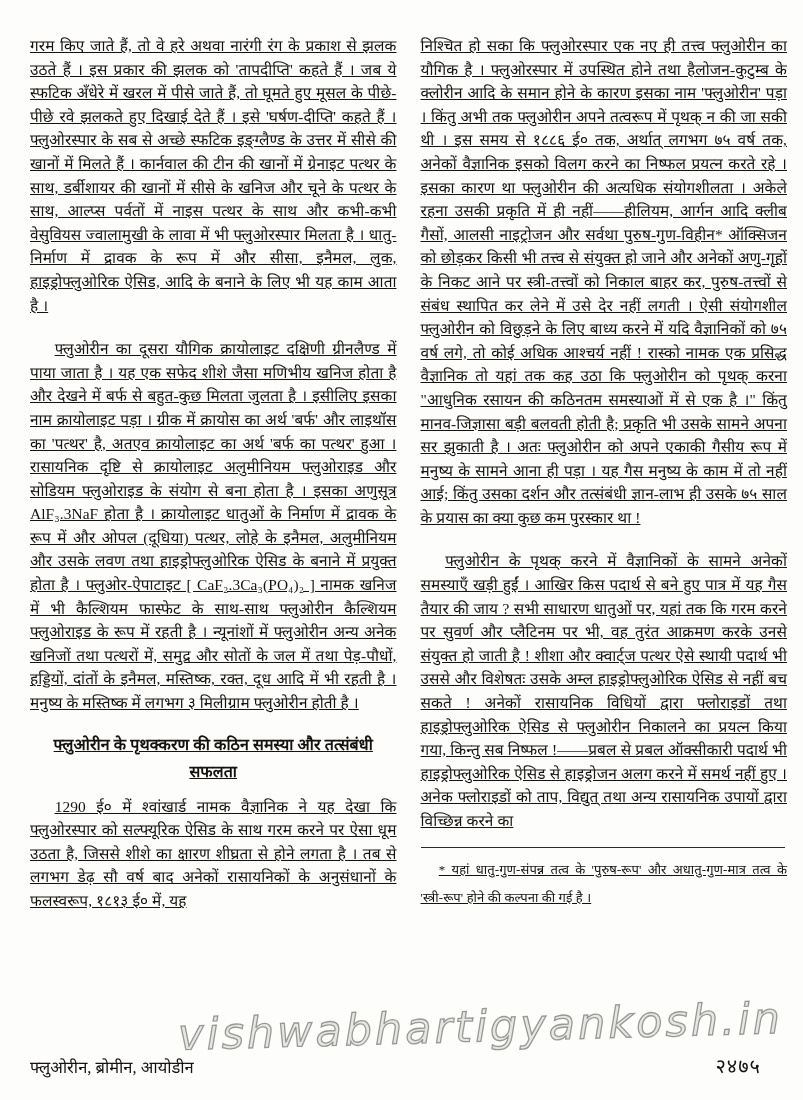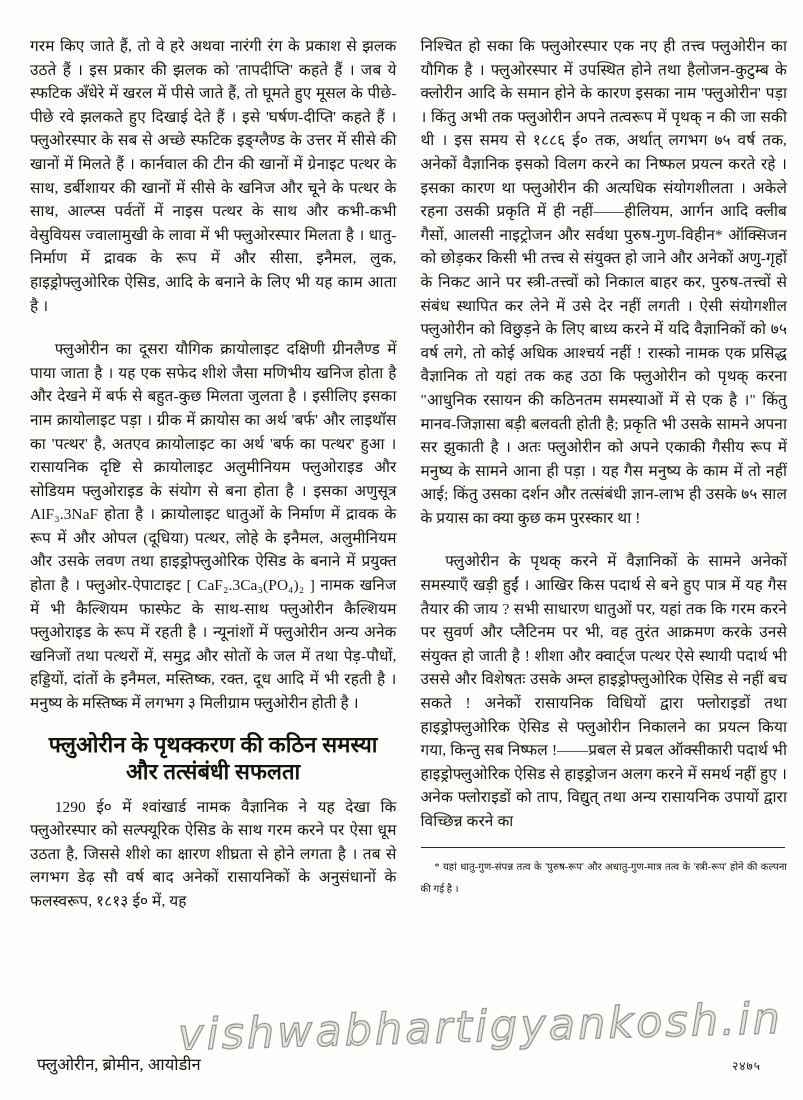--- a/index.html
+++ b/index.html
@@ -10,47 +10,48 @@
     background:#fdfdfb;
     overflow:hidden;
     font-family:"Liberation Serif","DejaVu Serif",serif;
     color:#151310;
   }
   .columns{
     display:flex;
     gap:24px;
     padding:34px 16px 0 30px;
     box-sizing:border-box;
+    text-decoration:underline;
   }
   .col{
     flex:1 1 0;
     text-align:justify;
     font-size:15.4px;
     line-height:23.6px;
     letter-spacing:.1px;
   }
   .col p{margin:0;}
   .col p.indent{text-indent:1.6em;}
   .col p + p{margin-top:20px;}
   .section-heading{
     text-align:center;
-    font-size:22px;
+    font-size:16px;
     line-height:27px;
     margin:16px 18px 10px 18px;
     text-indent:0 !important;
   }
   .footnote-block{margin-top:14px;}
   .footnote-divider{
     border:none;
     border-top:1.6px solid #2a2a2a;
     margin:0 2px 8px 0;
   }
   .footnote{
-    font-size:10px;
-    line-height:22px;
+    font-size:13px;
+    line-height:28px;
     text-align:justify;
     text-indent:1.4em;
   }
   .watermark{
     position:absolute;
     left:178px;
     top:1002px;
     width:560px;
     font-family:"DejaVu Sans","Liberation Sans",sans-serif;
     font-style:italic;
@@ -62,23 +63,22 @@
     transform:rotate(-1.6deg);
     pointer-events:none;
   }
   .footer{
     position:absolute;
     left:30px;right:42px;top:1052px;
     display:flex;
     justify-content:space-between;
     align-items:baseline;
     font-size:16.5px;
-    margin-left:7px;
   }
-  .footer .pageno{font-size:12px;letter-spacing:1px;}
+  .footer .pageno{font-size:20px;letter-spacing:1px;}
 </style>
 </head>
 <body>
 
 <div class="page">
 
   <div class="columns">
 
     <div class="col">
       <p>गरम किए जाते हैं, तो वे हरे अथवा नारंगी रंग के प्रकाश से झलक उठते हैं । इस प्रकार की झलक को 'तापदीप्ति' कहते हैं । जब ये स्फटिक अँधेरे में खरल में पीसे जाते हैं, तो घूमते हुए मूसल के पीछे-पीछे रवे झलकते हुए दिखाई देते हैं । इसे 'घर्षण-दीप्ति' कहते हैं । फ्लुओरस्पार के सब से अच्छे स्फटिक इङ्ग्लैण्ड के उत्तर में सीसे की खानों में मिलते हैं । कार्नवाल की टीन की खानों में ग्रेनाइट पत्थर के साथ, डर्बीशायर की खानों में सीसे के खनिज और चूने के पत्थर के साथ, आल्प्स पर्वतों में नाइस पत्थर के साथ और कभी-कभी वेसुवियस ज्वालामुखी के लावा में भी फ्लुओरस्पार मिलता है । धातु-निर्माण में द्रावक के रूप में और सीसा, इनैमल, लुक, हाइड्रोफ्लुओरिक ऐसिड, आदि के बनाने के लिए भी यह काम आता है ।</p>

